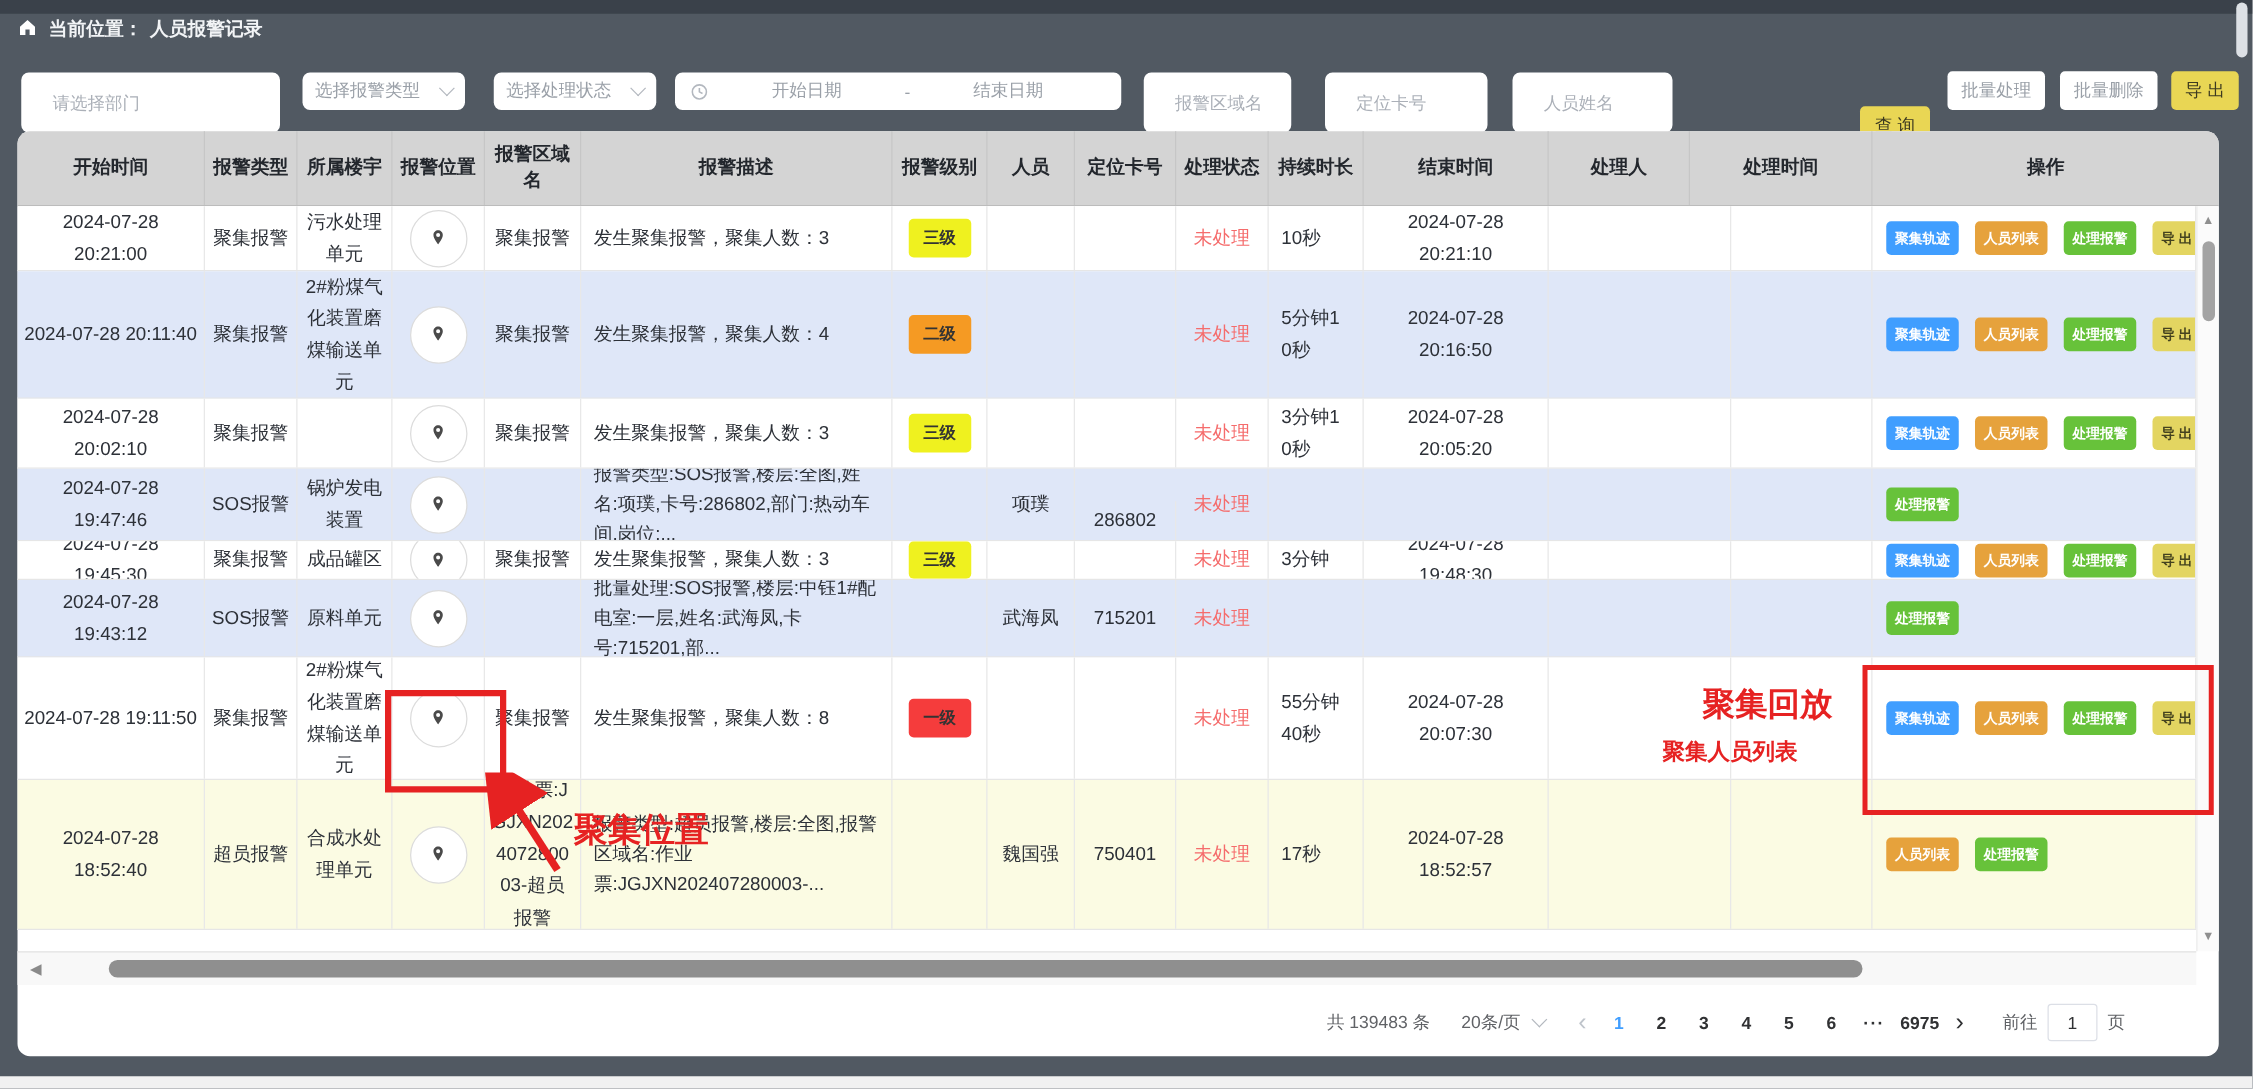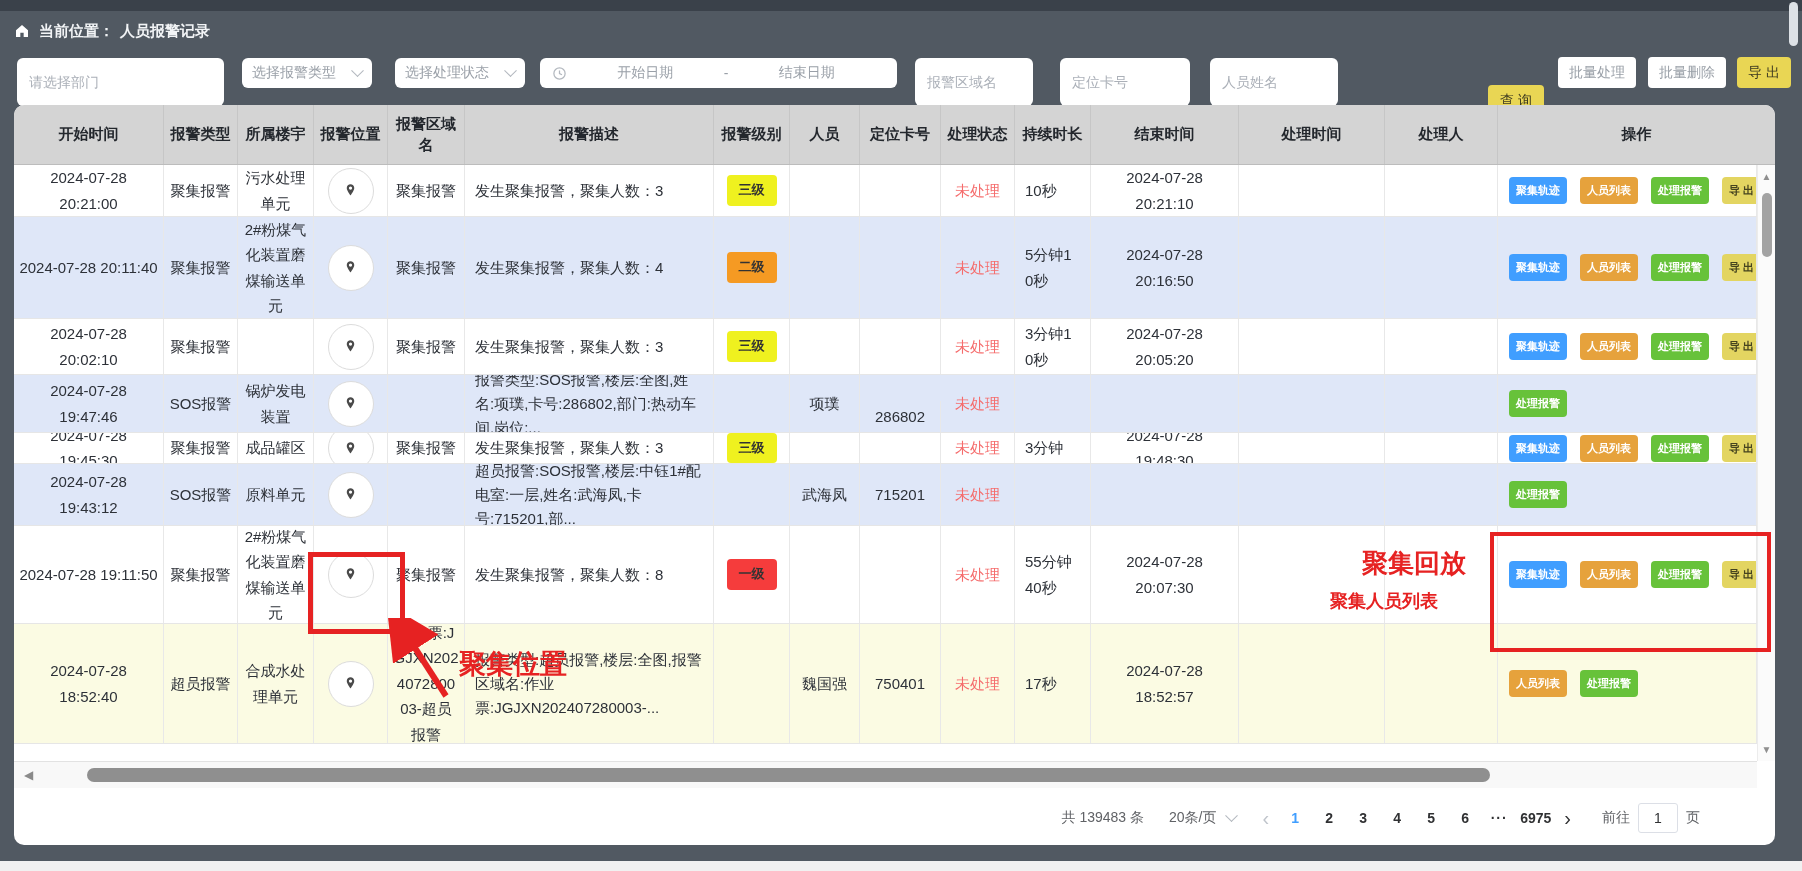--- a/index.html
+++ b/index.html
@@ -6,27 +6,27 @@
   body{
     width:1802px;height:871px;overflow:hidden;position:relative;
     background:#515962;
     font-family:"Liberation Sans","DejaVu Sans",sans-serif;
     -webkit-font-smoothing:antialiased;
   }
   #topstrip{position:absolute;left:0;top:0;width:1802px;height:11px;background:#3a414a;}
   #mini-scroll{position:absolute;right:4px;top:2px;width:9px;height:44px;border-radius:5px;background:#dde1e6;}
 
   
-  #breadcrumb{position:absolute;left:14px;top:14px;height:34px;display:flex;align-items:center;color:#f2f4f6;font-size:15px;font-weight:bold;}
+  #breadcrumb{position:absolute;left:14px;top:14px;height:34px;display:flex;color:#f2f4f6;font-size:15px;font-weight:bold;}
   #breadcrumb svg{margin-right:9px;}
   #breadcrumb .bc-label{margin-right:6px;}
 
   
   .f-input{position:absolute;top:58px;height:48px;box-sizing:border-box;background:#fff;border:none;border-radius:6px;
-    font-size:14px;color:#333;padding:0 12px;outline:none;font-family:inherit;}
+    font-size:14px;color:#333;padding:0 25px;outline:none;font-family:inherit;}
   .f-input::placeholder{color:#abb0b8;}
   .f-select{position:absolute;top:58px;height:30px;background:#fff;border-radius:6px;display:flex;align-items:center;
     font-size:14px;color:#9aa0a8;padding:0 10px;box-sizing:border-box;justify-content:space-between;cursor:pointer;}
   .chev{width:8px;height:8px;border-right:1.5px solid #b3b8bf;border-bottom:1.5px solid #b3b8bf;transform:rotate(45deg) translate(-2px,-2px);display:inline-block;}
   #date-range{position:absolute;left:540px;top:58px;width:357px;height:30px;background:#fff;border-radius:6px;display:flex;align-items:center;
     font-size:14px;color:#9aa0a8;box-sizing:border-box;padding:0 12px;cursor:pointer;}
   #date-range .dr-part{flex:1;text-align:center;}
   .f-btn{position:absolute;top:57px;height:31px;border:none;border-radius:4px;font-size:14px;font-family:inherit;cursor:pointer;box-sizing:border-box;}
   .f-btn.yellow{background:#e9d654;color:#3d3a20;}
   .f-btn.plain{background:#fff;color:#9aa0a8;}
@@ -123,22 +123,22 @@
       <div class="th" style="width: 76px;">所属楼宇</div>
       <div class="th" style="width: 74px;">报警位置</div>
       <div class="th" style="width: 77px;">报警区域名</div>
       <div class="th" style="width: 249px;">报警描述</div>
       <div class="th" style="width: 76px;">报警级别</div>
       <div class="th" style="width: 70px;">人员</div>
       <div class="th" style="width: 81px;">定位卡号</div>
       <div class="th" style="width: 74px;">处理状态</div>
       <div class="th" style="width: 76px;">持续时长</div>
       <div class="th" style="width: 148px;">结束时间</div>
+      <div class="th" style="width: 113px;">处理人</div>
       <div class="th" style="width: 146px;">处理时间</div>
-      <div class="th" style="width: 113px;">处理人</div>
       <div class="th" style="width: 277px;">操作</div>
     </div>
   <div id="tbody">
       <div class="tr" style="height: 52px; background: rgb(255, 255, 255);">
         <div class="td" style="width: 150px;">
           <div class="inner">2024-07-28 20:21:00</div>
         </div>
         <div class="td" style="width: 74px;">
           <div class="inner">聚集报警</div>
         </div>
@@ -424,21 +424,21 @@
           <div class="pin-wrap">
             <svg width="15" height="15" viewBox="0 0 24 24">
               <path d="M12 2C8.7 2 6 4.7 6 8c0 4.5 6 12 6 12s6-7.5 6-12c0-3.3-2.7-6-6-6zm0 8.6A2.6 2.6 0 1 1 12 5.4a2.6 2.6 0 0 1 0 5.2z" fill="#4a4a4a"></path>
             </svg>
           </div>
         </div>
         <div class="td" style="width: 77px;">
           <div class="inner" style="word-break: break-all;"></div>
         </div>
         <div class="td left desc" style="width: 249px;">
-          <div class="inner">超员报警:SOS报警,楼层:中钰1#配电室:一层,姓名:武海凤,卡号:715201,部...</div>
+          <div class="inner">批量处理:SOS报警,楼层:中钰1#配电室:一层,姓名:武海凤,卡号:715201,部...</div>
         </div>
         <div class="td" style="width: 76px;"></div>
         <div class="td" style="width: 70px;">
           <div class="inner">武海凤</div>
         </div>
         <div class="td" style="width: 81px;">
           <div class="inner">715201</div>
         </div>
         <div class="td" style="width: 74px;">
           <span class="status-txt" style="color: rgb(245, 108, 108);">未处理</span>

